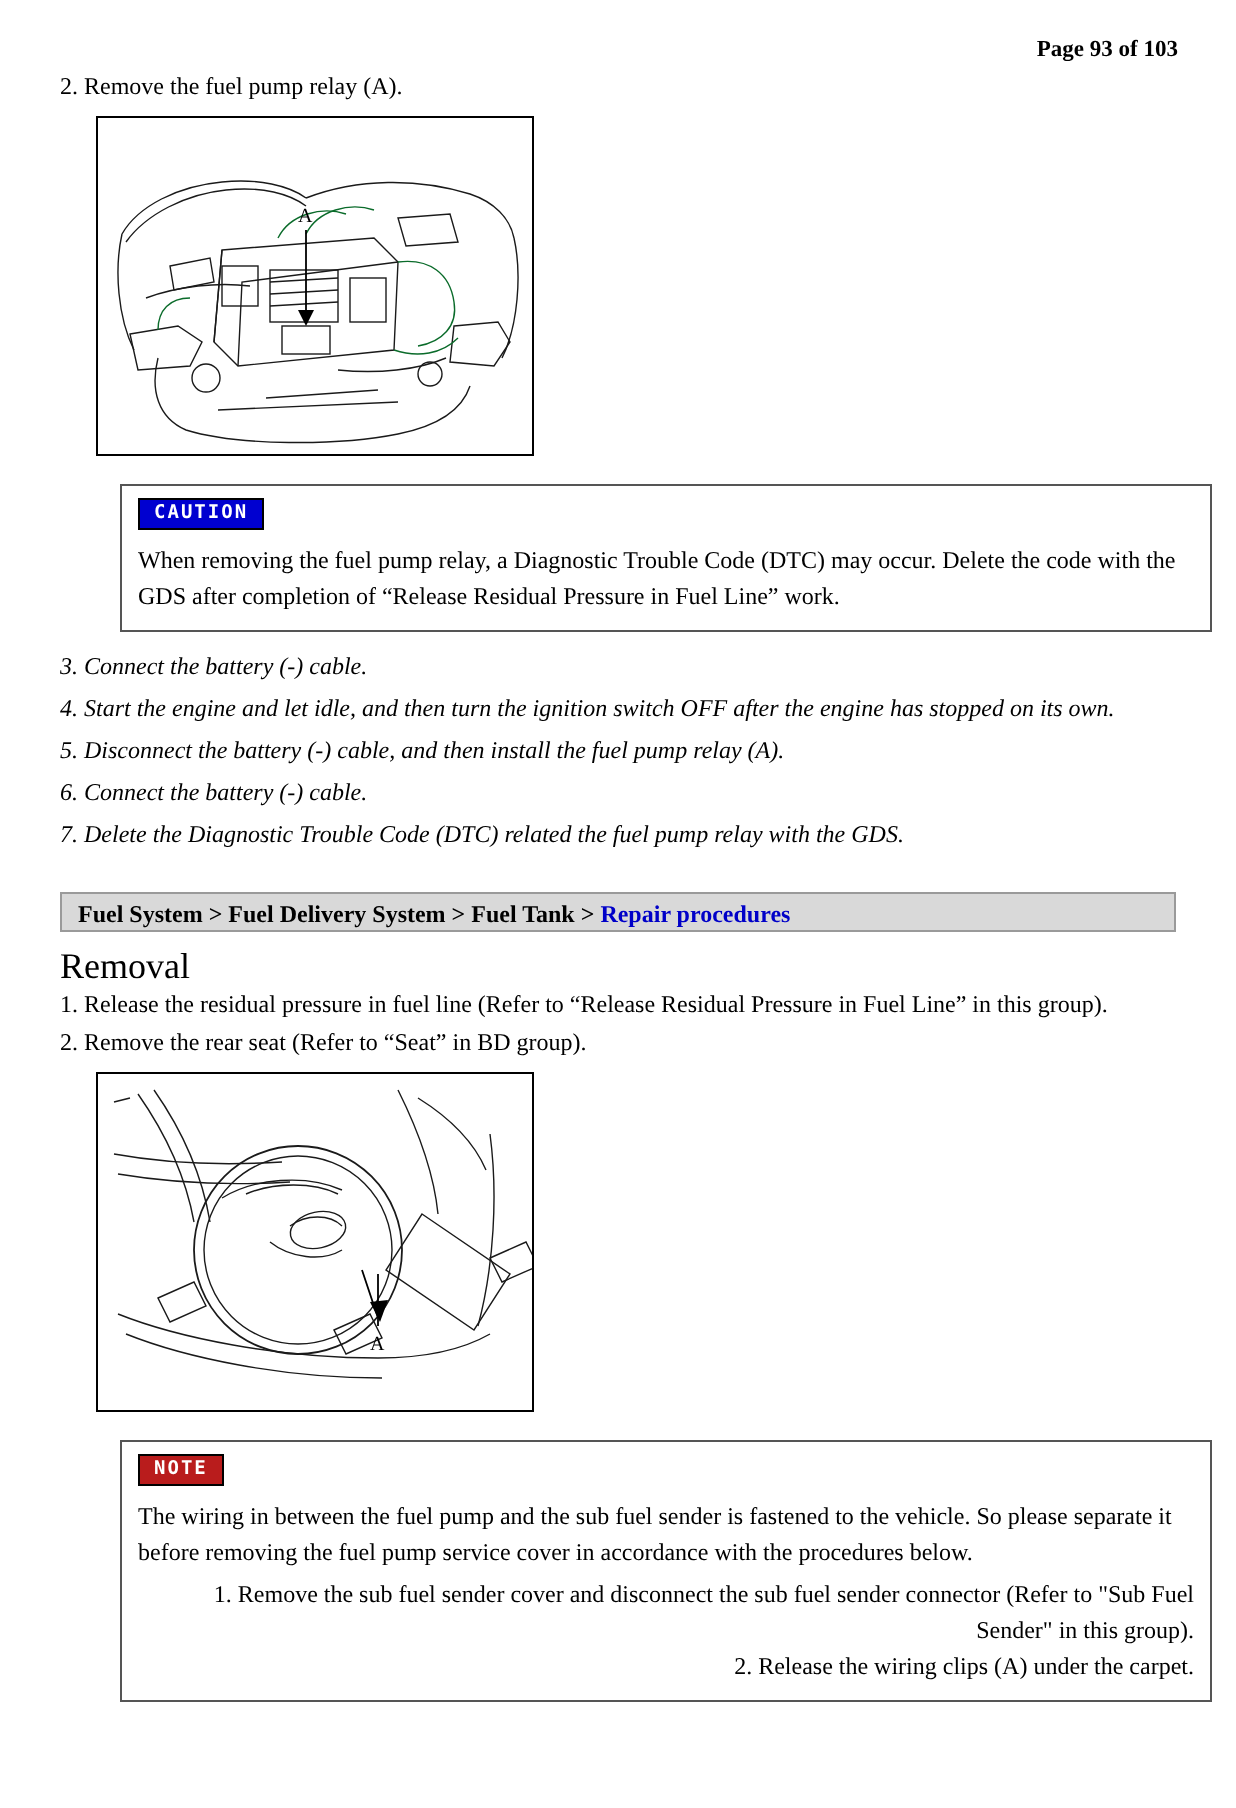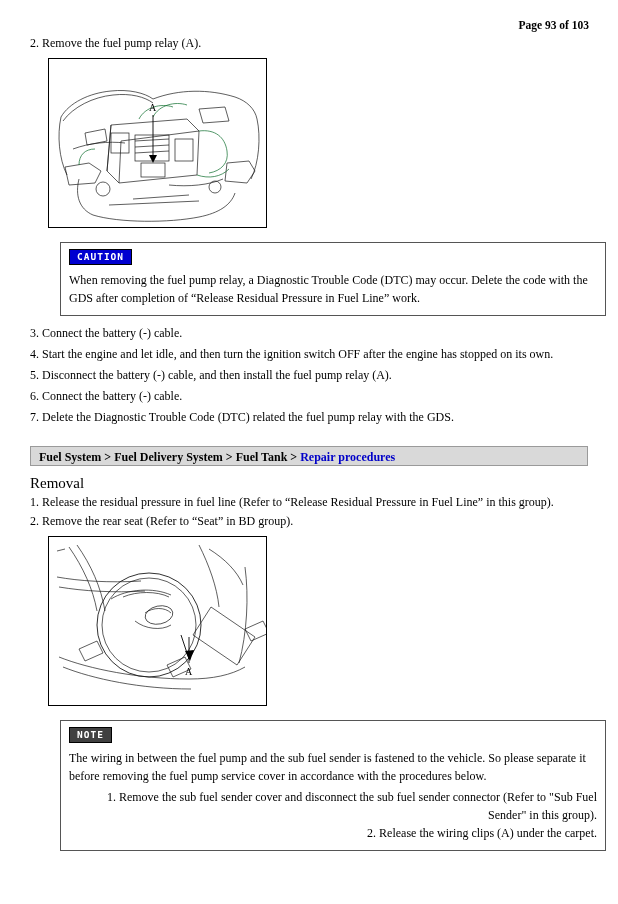--- a/index.html
+++ b/index.html
@@ -65,57 +65,58 @@
     font-family: "DejaVu Sans Mono", monospace;
     font-size: 9.5px;
     font-weight: bold;
     letter-spacing: 1px;
     color: #ffffff;
     padding: 1px 7px 1px 7px;
     border: 1px solid #000000;
     line-height: 12px;
   }
   .badge.caution { background: #0000d0; }
-  .badge.note { background: #404040; }
+  .badge.note { background: #b91c1c; }
   .note-text {
     margin-top: 6px;
     font-size: 12px;
     line-height: 18px;
   }
   .note-list {
     margin: 3px 0 0 0;
     padding: 0;
     list-style: none;
     text-align: right;
   }
   .note-list li {
     font-size: 12px;
     line-height: 18px;
     padding-left: 18px;
     text-indent: -18px;
     margin-left: 12px;
   }
   .steps-block {
     margin-top: 9px;
+    font-style: italic;
   }
   .breadcrumb-bar {
     margin: 20px 0 0 0;
     background: #d9d9d9;
     border: 1px solid #9a9a9a;
     height: 20px;
     line-height: 20px;
     font-weight: bold;
     font-size: 12px;
     padding-left: 8px;
     box-sizing: border-box;
     color: #000000;
   }
   .breadcrumb-bar .last { color: #0000c8; }
   .section-title {
-    font-size: 15px;
+    font-size: 18px;
     margin: 9px 0 0 0;
     line-height: 17px;
   }
   .sub-steps .step-line { margin-top: 2px; }
   svg { display: block; }
 </style>
 </head>
 <body>
 
 <div class="page">

